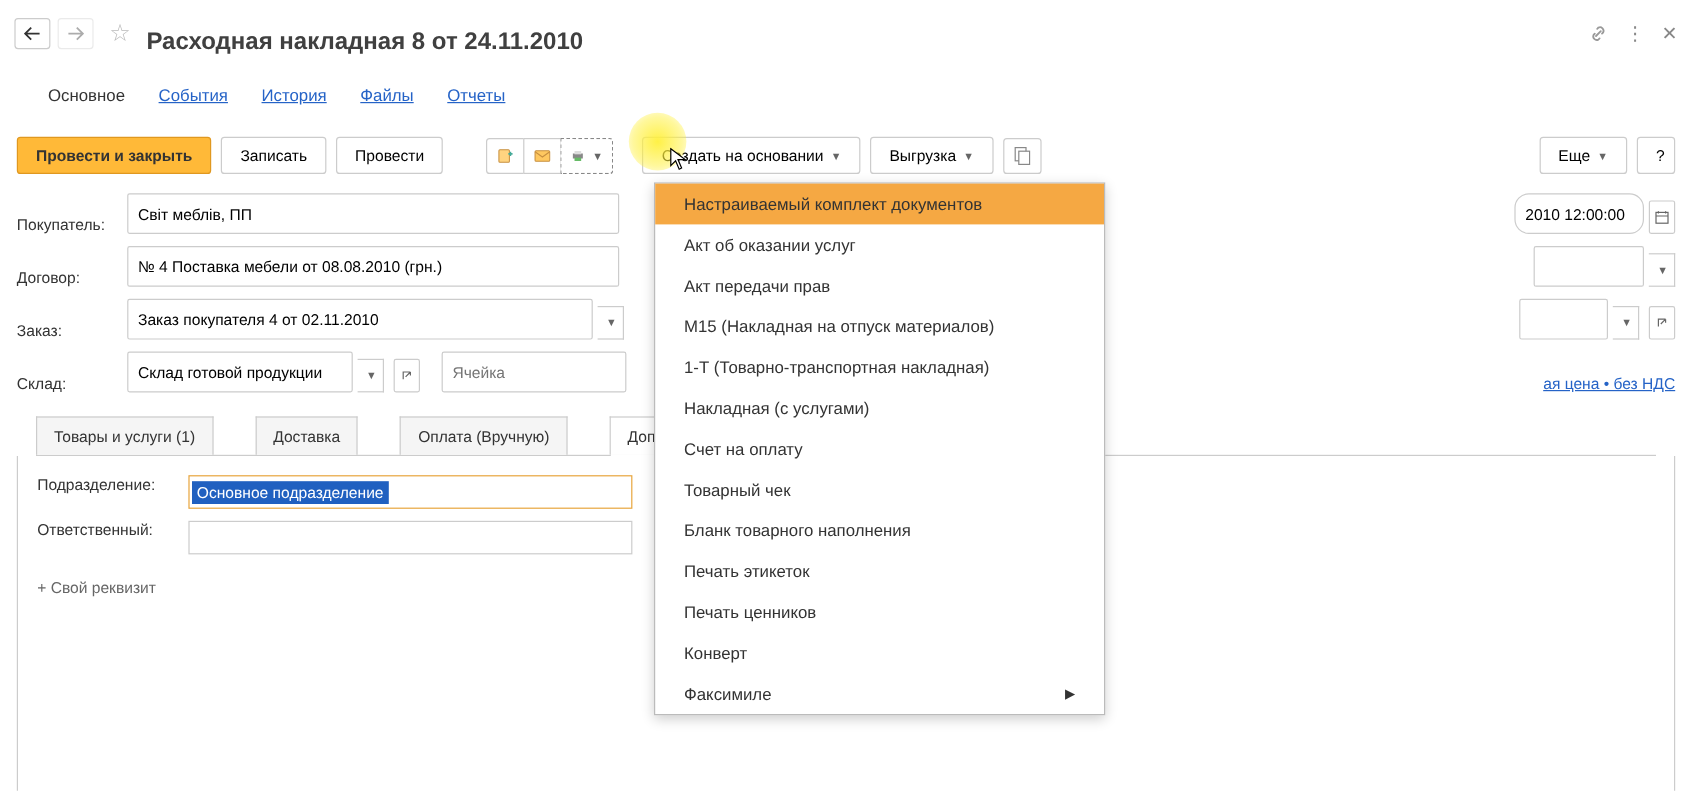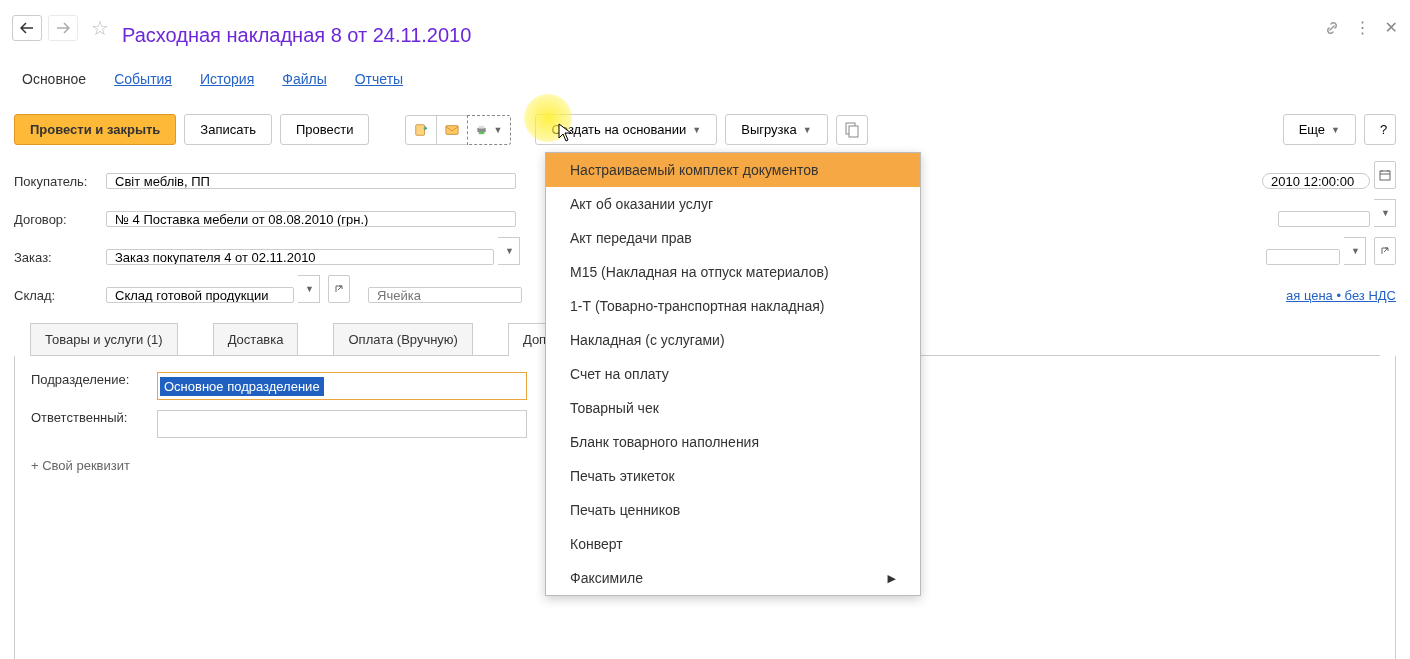--- a/index.html
+++ b/index.html
@@ -43,39 +43,39 @@
       display: flex;
       align-items: center;
       justify-content: center;
       color: #bbb;
       font-size: 20px;
       cursor: pointer;
       margin: 0 4px;
     }
     .window-title {
       font-size: 20px;
-      color: #6d28d9;
-      font-weight: normal;
+      color: #404040;
+      font-weight: bold;
       flex: 1;
       margin-top: 16px;
     }
     .titlebar-right {
       display: flex;
       gap: 14px;
       align-items: center;
       color: #888;
     }
     .titlebar-right span {
       cursor: pointer;
       font-size: 16px;
     }
     .tabs {
       display: flex;
       gap: 0;
-      padding: 8px 8px 0;
+      padding: 8px 26px 0;
       border-bottom: 1px solid transparent;
     }
     .tab {
       padding: 8px 14px;
       cursor: pointer;
       color: #2563c7;
       text-decoration: underline;
       font-size: 14px;
     }
     .tab.active {
@@ -142,21 +142,21 @@
     .form-label {
       width: 88px;
       font-size: 13px;
       color: #333;
     }
     .text-input {
       border: 1px solid #ccc;
       padding: 5px 8px;
       font-size: 13px;
       border-radius: 2px;
-      height: 16px;
+      height: 34px;
       background: #fff;
     }
     .text-input.placeholder {
       color: #aaa;
     }
     .input-btn {
       width: 22px;
       height: 28px;
       border: 1px solid #ccc;
       background: #fff;

